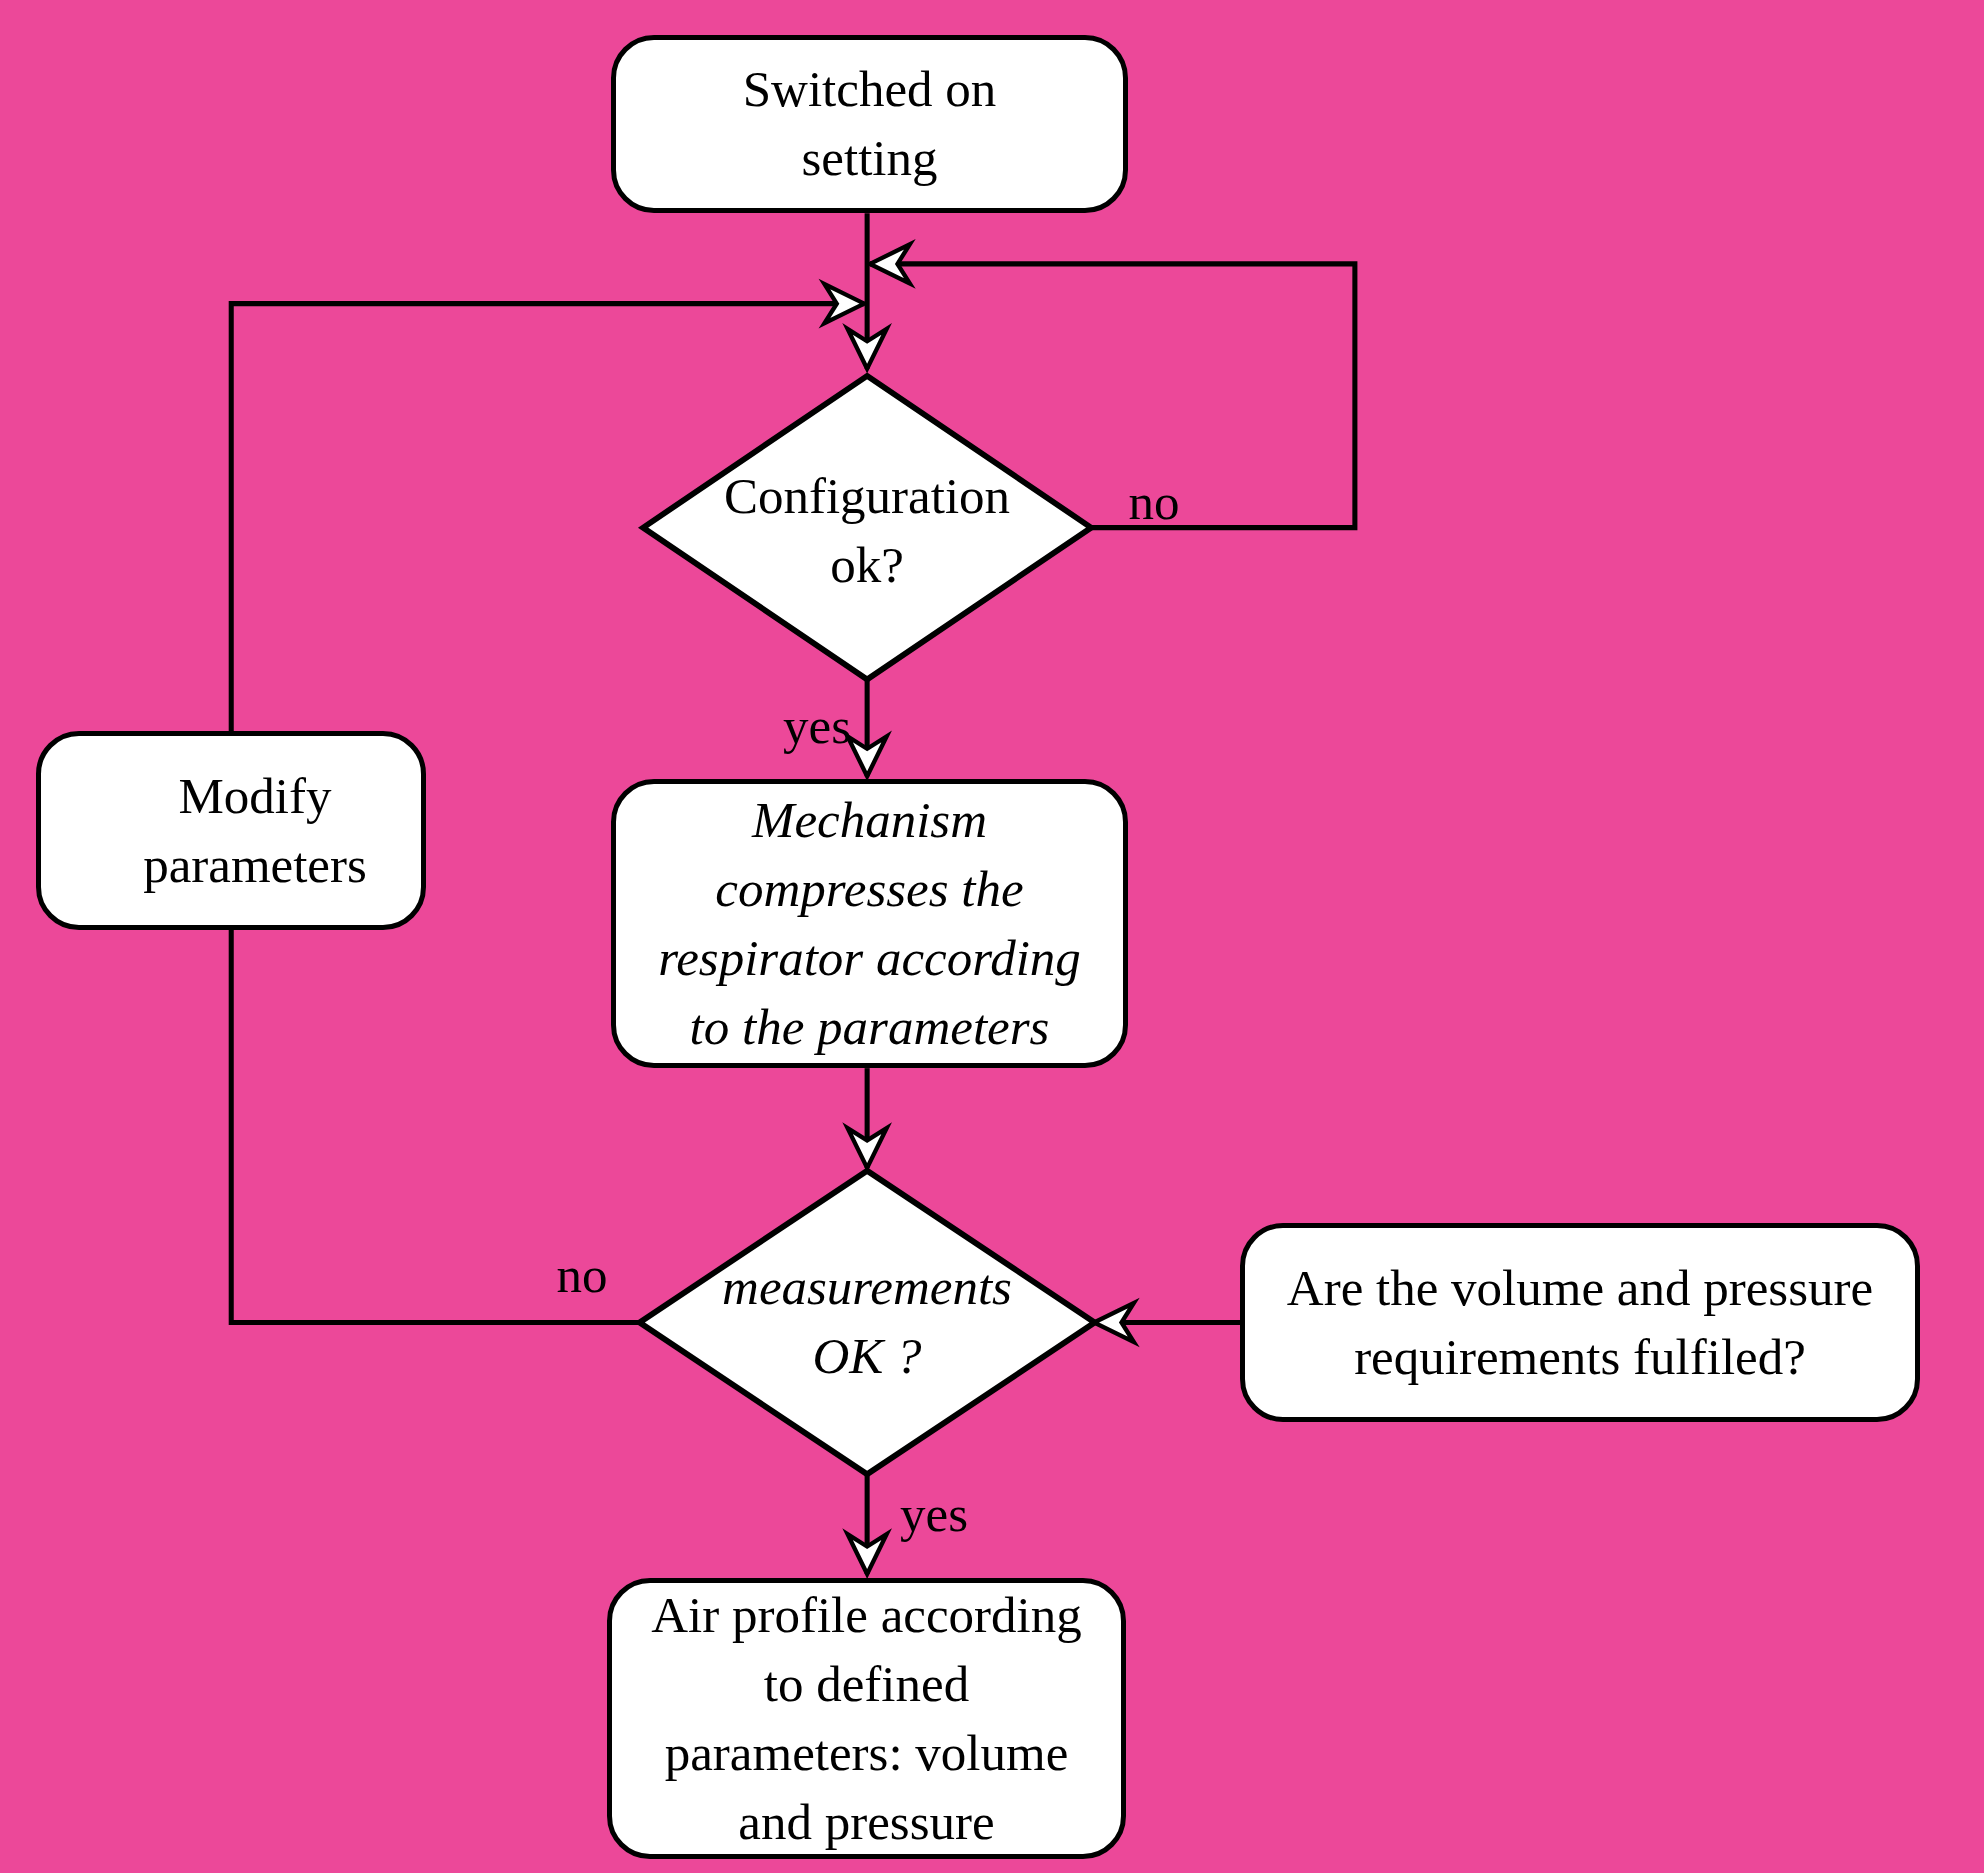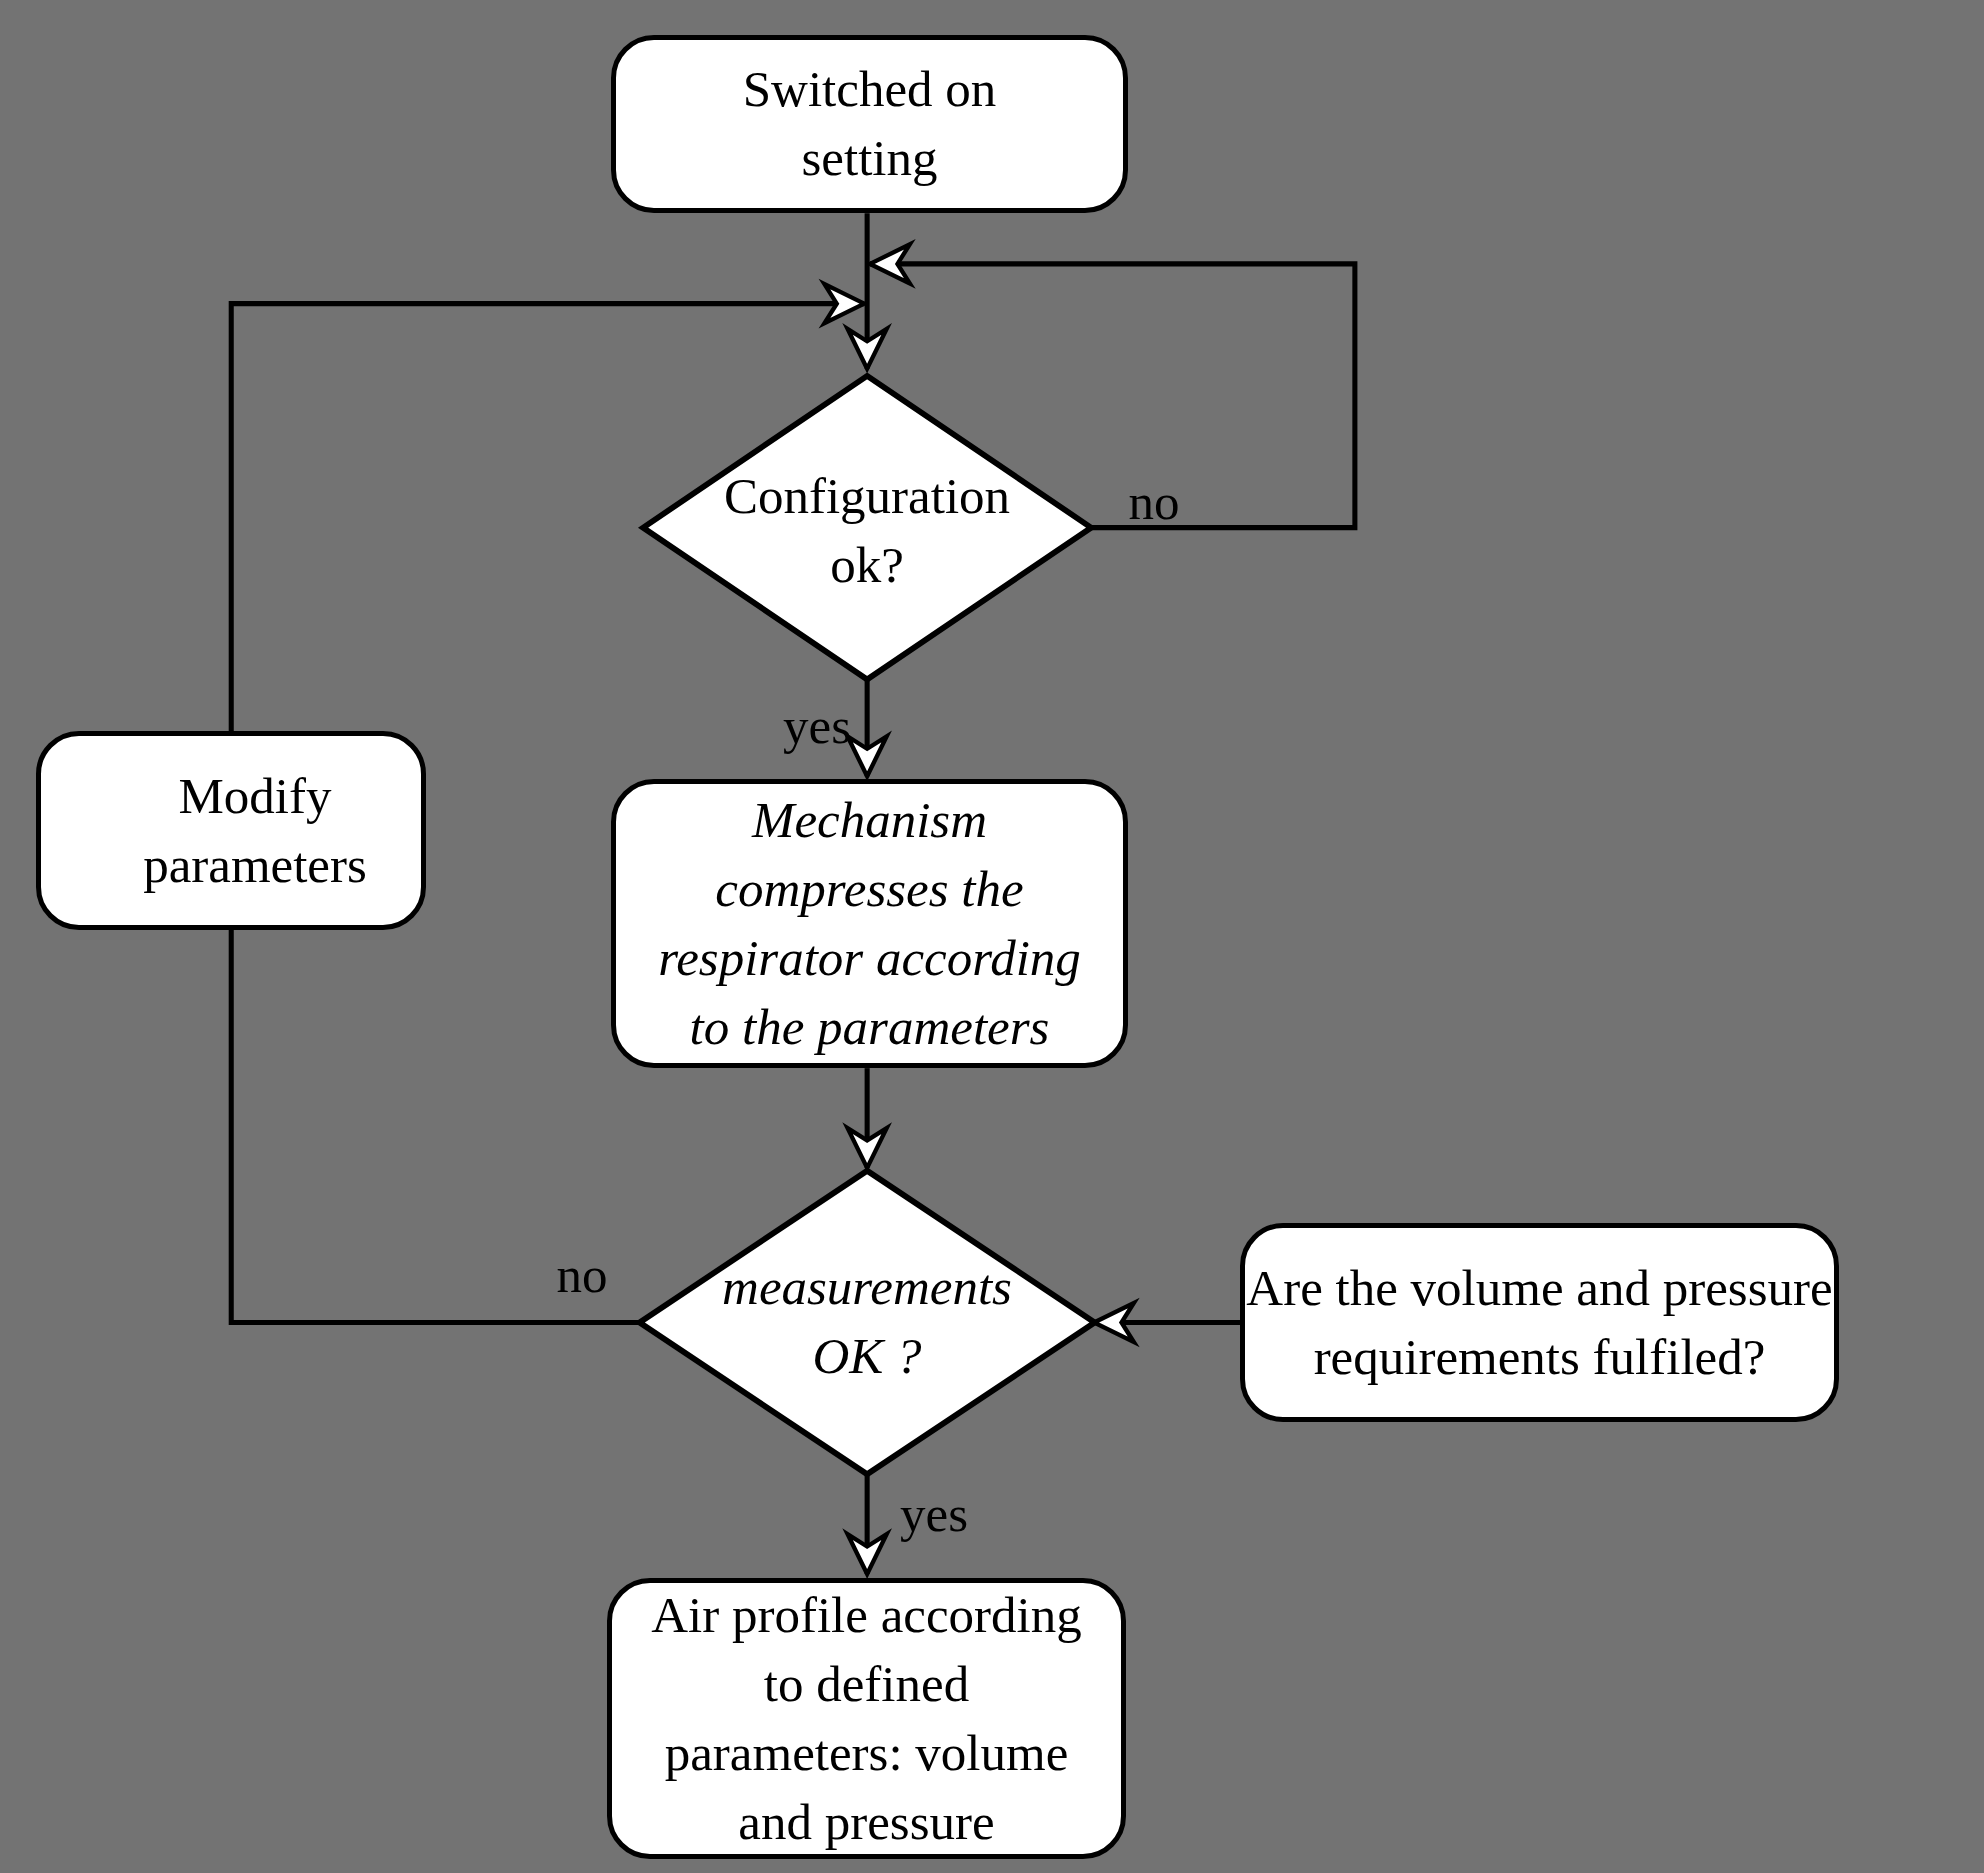--- a/index.html
+++ b/index.html
@@ -4,21 +4,21 @@
 <style>
   html, body {
     margin: 0;
     padding: 0;
     background: #ffffff;
   }
   .canvas {
     position: relative;
     width: 1985px;
     height: 1874px;
-    background: #737373;
+    background: #ec4899;
     font-family: "Liberation Serif", "DejaVu Serif", serif;
     color: #000000;
     overflow: hidden;
   }
   svg.wires {
     position: absolute;
     left: 0; top: 0;
     width: 1985px;
     height: 1874px;
   }
@@ -91,21 +91,21 @@
 parameters</div>
   </div>
 
   <div class="node" style="left:611px; top:779px; width:517px; height:289px;font-style:italic;">
     <div class="node-text">Mechanism
 compresses the
 respirator according
 to the parameters</div>
   </div>
 
-  <div class="node" style="left:1240px; top:1223px; width:599px; height:199px; border-width:5px;">
+  <div class="node" style="left:1240px; top:1223px; width:680px; height:199px; border-width:5px;">
     <div class="node-text">Are the volume and pressure
 requirements fulfiled?</div>
   </div>
 
   <div class="node" style="left:607px; top:1578px; width:519px; height:281px;">
     <div class="node-text">Air profile according
 to defined
 parameters: volume
 and pressure</div>
   </div>

